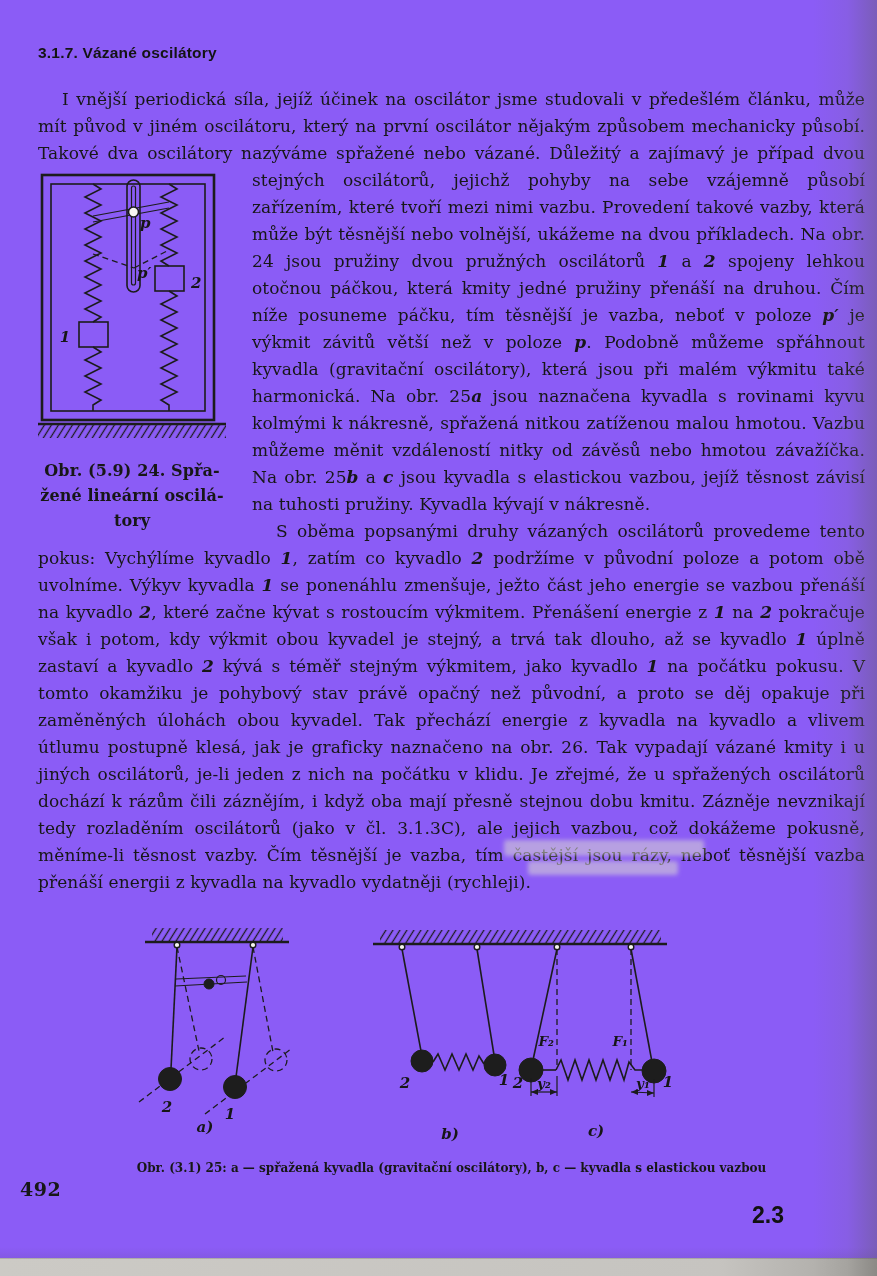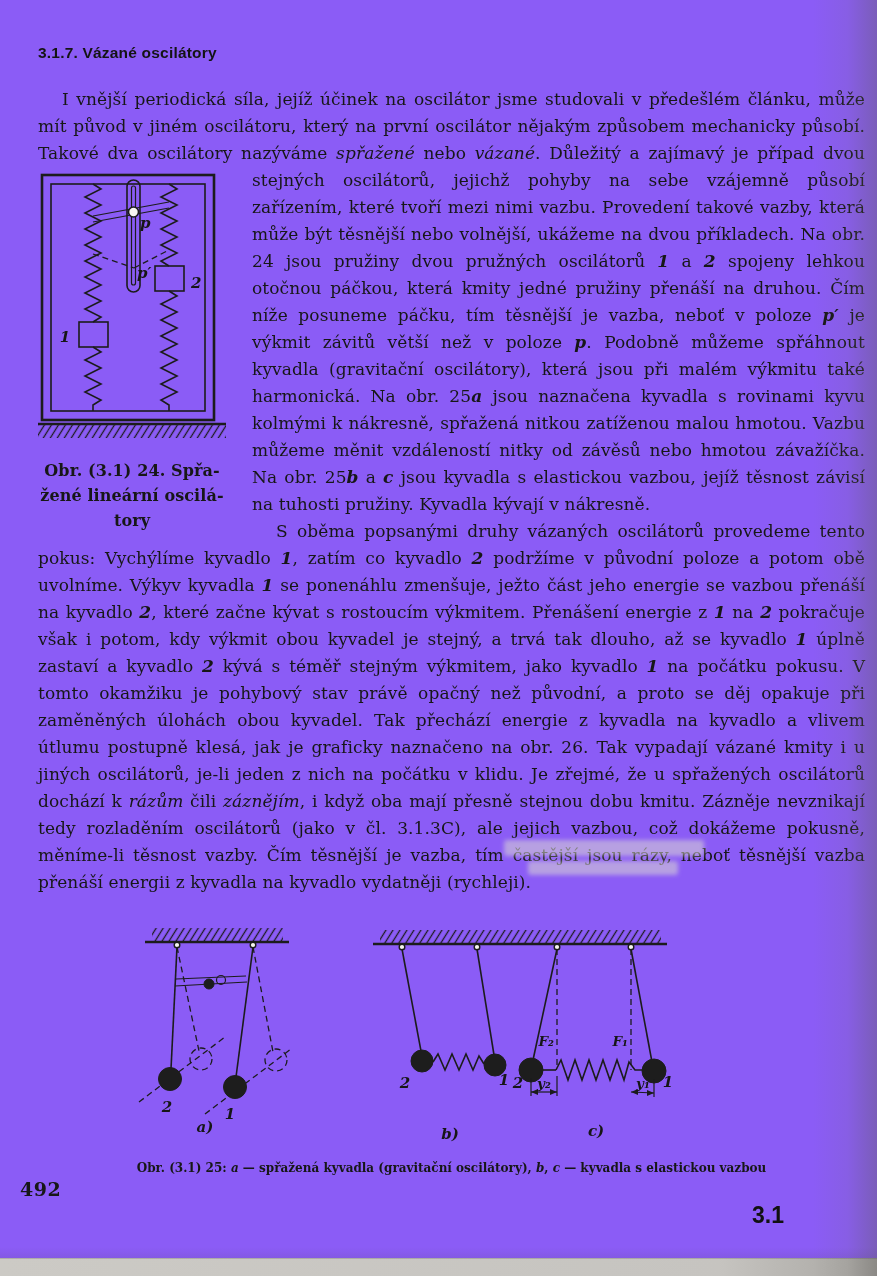--- a/index.html
+++ b/index.html
@@ -12,21 +12,21 @@
   .heading{
     font-family:"Liberation Sans",sans-serif;font-weight:700;font-size:15.5px;
     letter-spacing:.2px;margin:0 0 24px 0;color:#141414;
   }
   .bodytext{
     font-size:17px;line-height:27px;text-align:justify;
     letter-spacing:.1px;hyphens:auto;-webkit-hyphens:auto;
   }
   .para{margin:0;}
   .para.indent{text-indent:24px;}
-  .s-i{font-style:italic;}
+  .s-i{}
   .s-b{font-weight:700;}
   .s-bi{font-style:italic;font-weight:700;}
   
   .fig24{float:left;width:188px;margin:5px 26px 2px 0;text-indent:0;}
   .fig24 svg{display:block;}
   .fig24-caption{
     margin-top:14px;text-align:center;font-size:16px;line-height:25px;
     font-weight:600;white-space:pre-line;text-indent:0;
   }
   
@@ -112,21 +112,21 @@
               <line class="thin" x1="55" y1="50" x2="131" y2="36"></line>
               <circle cx="95.5" cy="40" r="5" fill="#f7f6f1" stroke="#1c1c1c" stroke-width="1.6"></circle>
               <line class="dsh" x1="55" y1="82" x2="96" y2="96"></line>
               <line class="dsh" x1="96" y1="96" x2="131" y2="78"></line>
             </g>
             <text class="svgt" x="27" y="170" text-anchor="middle">1</text>
             <text class="svgt" x="153" y="116">2</text>
             <text class="svgt" x="102" y="56">p</text>
             <text class="svgt" x="99" y="106">p′</text>
           </svg>
-          <span class="fig24-caption" style="display:block">Obr. (3.1) 24. Spřa-
+          <span class="fig24-caption" style="display:block">Obr. (5.9) 24. Spřa-
 žené lineární oscilá-
 tory</span>
         </span><span><span>vzájemně působí zařízením, které tvoří mezi nimi vazbu. Provedení takové vazby, která může být těsnější nebo volnější, ukážeme na dvou příkladech. Na obr. 24 jsou pružiny dvou pružných oscilátorů </span><span class="s-bi">1</span><span> a </span><span class="s-bi">2</span><span> spojeny lehkou otočnou páčkou, která kmity jedné pružiny přenáší na druhou. Čím níže posuneme páčku, tím těsnější je vazba, neboť v poloze </span><span class="s-bi">p′</span><span> je výkmit závitů větší než v poloze </span><span class="s-bi">p</span><span>. Podobně můžeme spřáhnout kyvadla (gravitační oscilátory), která jsou při malém výkmitu také harmonická. Na obr. 25</span><span class="s-bi">a</span><span> jsou naznačena kyvadla s rovinami kyvu kolmými k nákresně, spřažená nitkou zatíženou malou hmotou. Vazbu můžeme měnit vzdáleností nitky od závěsů nebo hmotou závažíčka. Na obr. 25</span><span class="s-bi">b</span><span> a </span><span class="s-bi">c</span><span> jsou kyvadla s elastickou vazbou, jejíž těsnost závisí na tuhosti pružiny. Kyvadla kývají v nákresně.</span></span></div>
 
       <div class="para indent"><span>S oběma popsanými druhy vázaných oscilátorů provedeme tento pokus: Vychýlíme kyvadlo </span><span class="s-bi">1</span><span>, zatím co kyvadlo </span><span class="s-bi">2</span><span> podržíme v původní poloze a potom obě uvolníme. Výkyv kyvadla </span><span class="s-bi">1</span><span> se ponenáhlu zmenšuje, ježto část jeho energie se vazbou přenáší na kyvadlo </span><span class="s-bi">2</span><span>, které začne kývat s rostoucím výkmitem. Přenášení energie z </span><span class="s-bi">1</span><span> na </span><span class="s-bi">2</span><span> pokračuje však i potom, kdy výkmit obou kyvadel je stejný, a trvá tak dlouho, až se kyvadlo </span><span class="s-bi">1</span><span> úplně zastaví a kyvadlo </span><span class="s-bi">2</span><span> kývá s téměř stejným výkmitem, jako kyvadlo </span><span class="s-bi">1</span><span> na počátku pokusu. V tomto okamžiku je pohybový stav právě opačný než původní, a proto se děj opakuje při zaměněných úlohách obou kyvadel. Tak přechází energie z kyvadla na kyvadlo a vlivem útlumu postupně klesá, jak je graficky naznačeno na obr. 26. Tak vypadají vázané kmity i u jiných oscilátorů, je-li jeden z nich na počátku v klidu. Je zřejmé, že u spřažených oscilátorů dochází k </span><span class="s-i">rázům</span><span> čili </span><span class="s-i">záznějím</span><span>, i když oba mají přesně stejnou dobu kmitu. Zázněje nevznikají tedy rozladěním oscilátorů (jako v čl. 3.1.3C), ale jejich vazbou, což dokážeme pokusně, měníme-li těsnost vazby. Čím těsnější je vazba, tím častější jsou rázy, neboť těsnější vazba přenáší energii z kyvadla na kyvadlo vydatněji (rychleji).</span></div>
     </div>
 
     <div class="fig25">
       <svg viewBox="0 0 760 230" width="760" height="230" xmlns="http://www.w3.org/2000/svg">
         <g>
@@ -201,18 +201,18 @@
     </div>
 
   </div>
 
   <div class="ghost">
     <i style="left:6px;top:4px;width:200px;height:16px;"></i>
     <i style="left:30px;top:25px;width:150px;height:14px;"></i>
   </div>
 
   <div class="page-number">492</div>
-  <div class="section-footer">3.1</div>
+  <div class="section-footer">2.3</div>
 
   <div class="right-shadow"></div>
   <div class="bottom-fade"></div>
   <div class="bottom-strip"></div>
 </div>
 
 </body></html>

